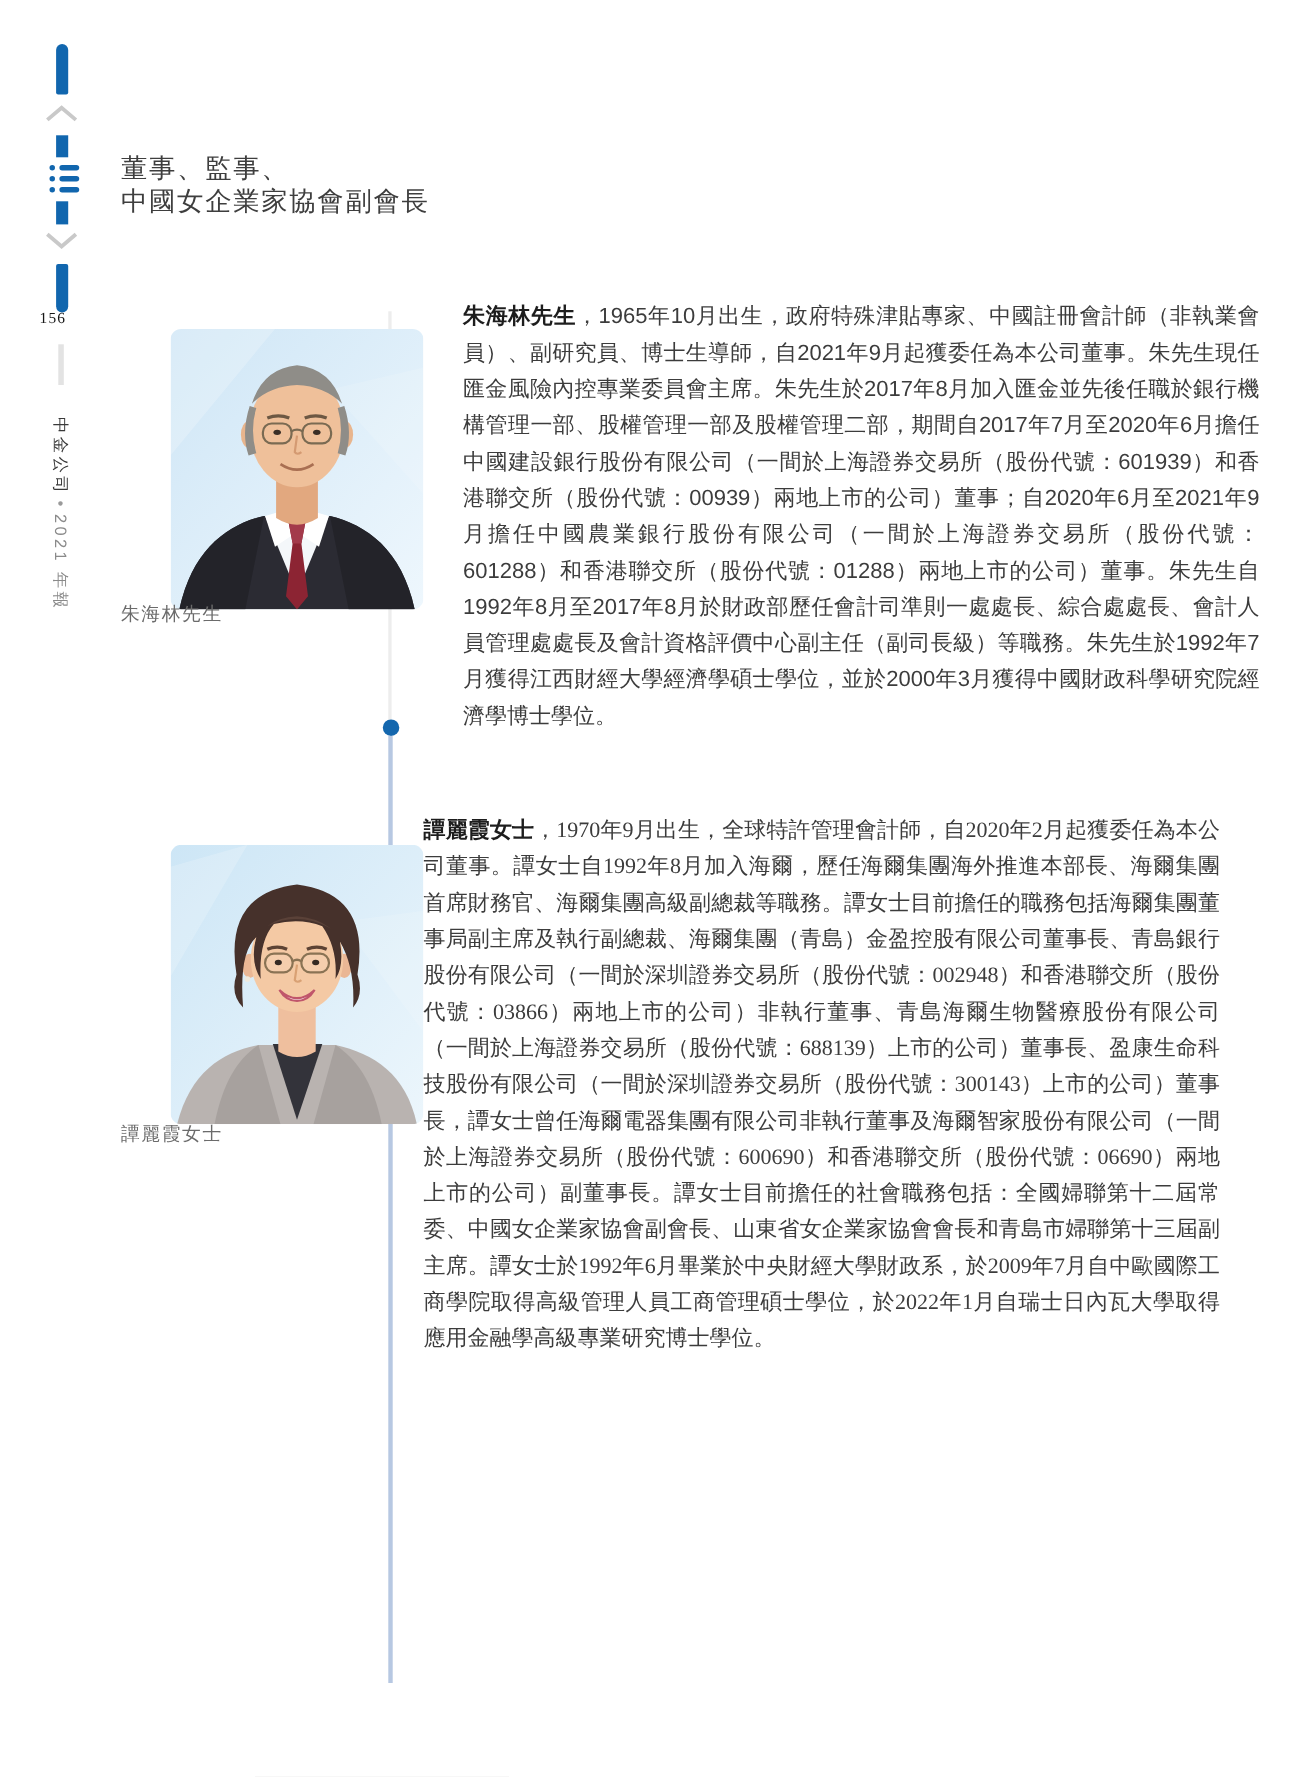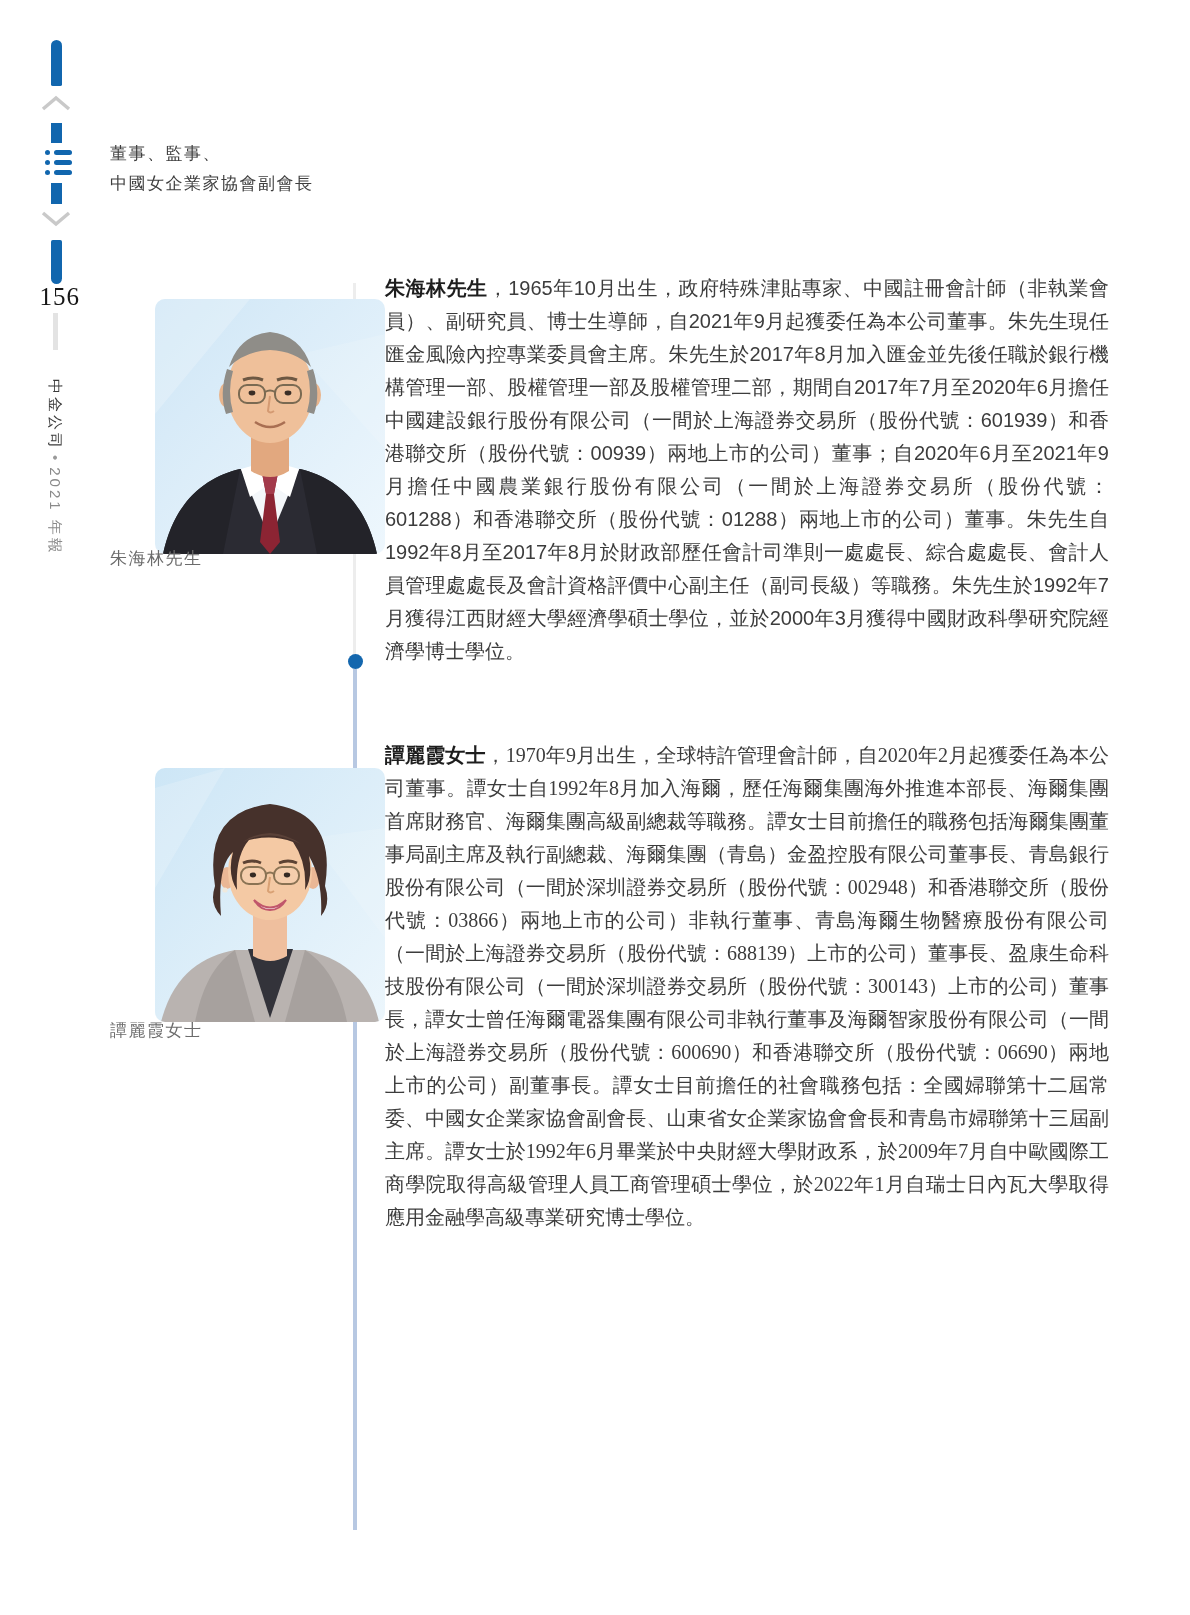--- a/index.html
+++ b/index.html
@@ -15,53 +15,53 @@
   .bar.b2{top:123px; height:20px;}
   .bar.b3{top:183px; height:21px;}
   .bar.b4{top:240px; height:44px; border-radius:2px 2px 6px 6px;}
   .chev{position:absolute; left:41px; width:30px; height:16px;}
   .chev.up{top:95px;} .chev.down{top:211px;}
   .list-icon{position:absolute; left:45px; top:150px; width:30px; height:26px;}
   .list-icon .row{position:absolute; left:0; height:5px; width:100%;}
   .list-icon .dot{position:absolute; left:0; top:0; width:5px; height:5px; border-radius:50%; background:#1166ae;}
   .list-icon .ln{position:absolute; left:9px; top:0; width:18px; height:5px; border-radius:2.5px; background:#1166ae;}
   .pagenum{
-    position:absolute; left:16px; top:283px; width:64px; text-align:right;
+    position:absolute; left:36px; top:283px; width:64px; text-align:left;
     font-family:"Liberation Serif","DejaVu Serif",serif;
-    font-size:25px; color:#161616; letter-spacing:1px;
+    font-size:14px; color:#161616; letter-spacing:1px;
   }
   .tick{position:absolute; left:53px; top:313px; width:5px; height:37px; background:#e3e3e3;}
   .vbrand{
     position:absolute; left:64px; top:379px; transform-origin:0 0; transform:rotate(90deg);
     white-space:nowrap; font-size:15px; letter-spacing:3px; color:#3a3a3a;
   }
   .vbrand .sep{color:#9a9a9a; margin:0 4px;}
   .vbrand .yr{color:#8a8a8a;}
   
   .title{
     position:absolute; left:110px; top:139px;
     font-family:"Liberation Serif","DejaVu Serif",serif;
-    font-size:17px; line-height:30px; color:#3e3e3e; letter-spacing:1.5px;
+    font-size:24px; line-height:30px; color:#3e3e3e; letter-spacing:1.5px;
   }
   
   .tl-gray{position:absolute; left:353px; top:283px; width:3px; height:372px; background:#ededed;}
   .tl-dot{position:absolute; left:348px; top:654px; width:15px; height:15px; border-radius:50%; background:#1467ae;}
   .tl-blue{position:absolute; left:353px; top:669px; width:4px; height:861px; background:#b7c8e2;}
   
   .photo{position:absolute; left:115px; width:230px; border-radius:10px; overflow:hidden; line-height:0;}
   .photo.p1{top:283px; height:255px;}
   .photo.p2{top:752px; height:254px;}
   .photo svg{display:block; width:100%; height:100%;}
   .caption{position:absolute; left:110px; font-size:17px; color:#6b6b6b; letter-spacing:1.5px;}
   .caption.c1{top:547px;} .caption.c2{top:1019px;}
   .bio-text{
     position:absolute; left:385px; width:724px; margin:0;
     font-size:20px; line-height:33px; text-align:justify; color:#3c3c3c;
   }
-  .bio-text.t1{top:272px;} .bio-text.t2{top:739px;font-family:Liberation Serif, serif;}
+  .bio-text.t1{top:272px;margin-left:36px;} .bio-text.t2{top:739px;font-family:Liberation Serif, serif;}
   .bio-text strong{font-weight:700; color:#1d1d1d;}
 </style>
 </head>
 <body>
 
 <div class="page">
 
   <div class="bar b1"></div>
   <svg class="chev up" viewBox="0 0 30 16">
     <polyline points="2,14 15,3 28,14" fill="none" stroke="#c9c9c9" stroke-width="3.5"></polyline>

